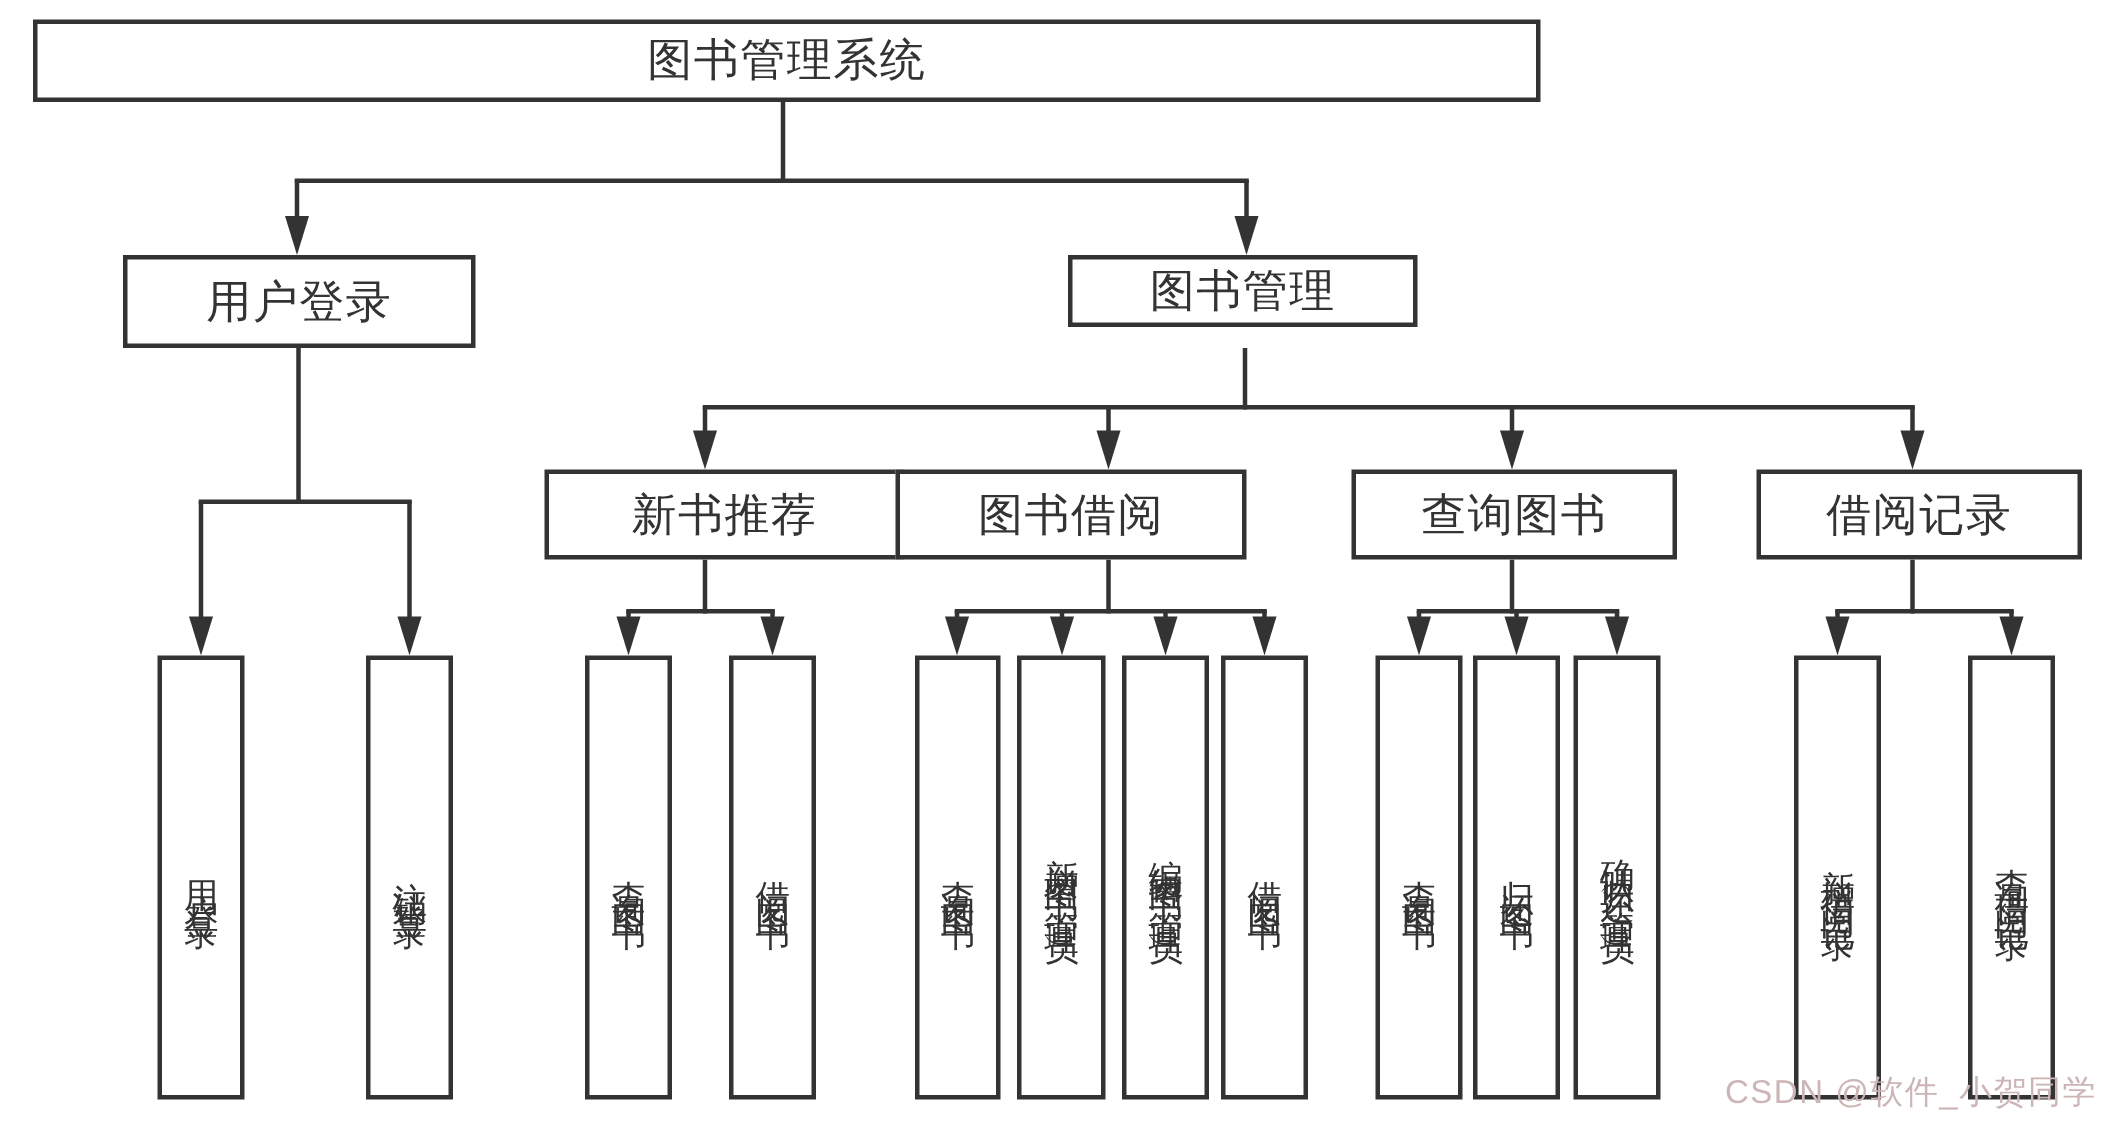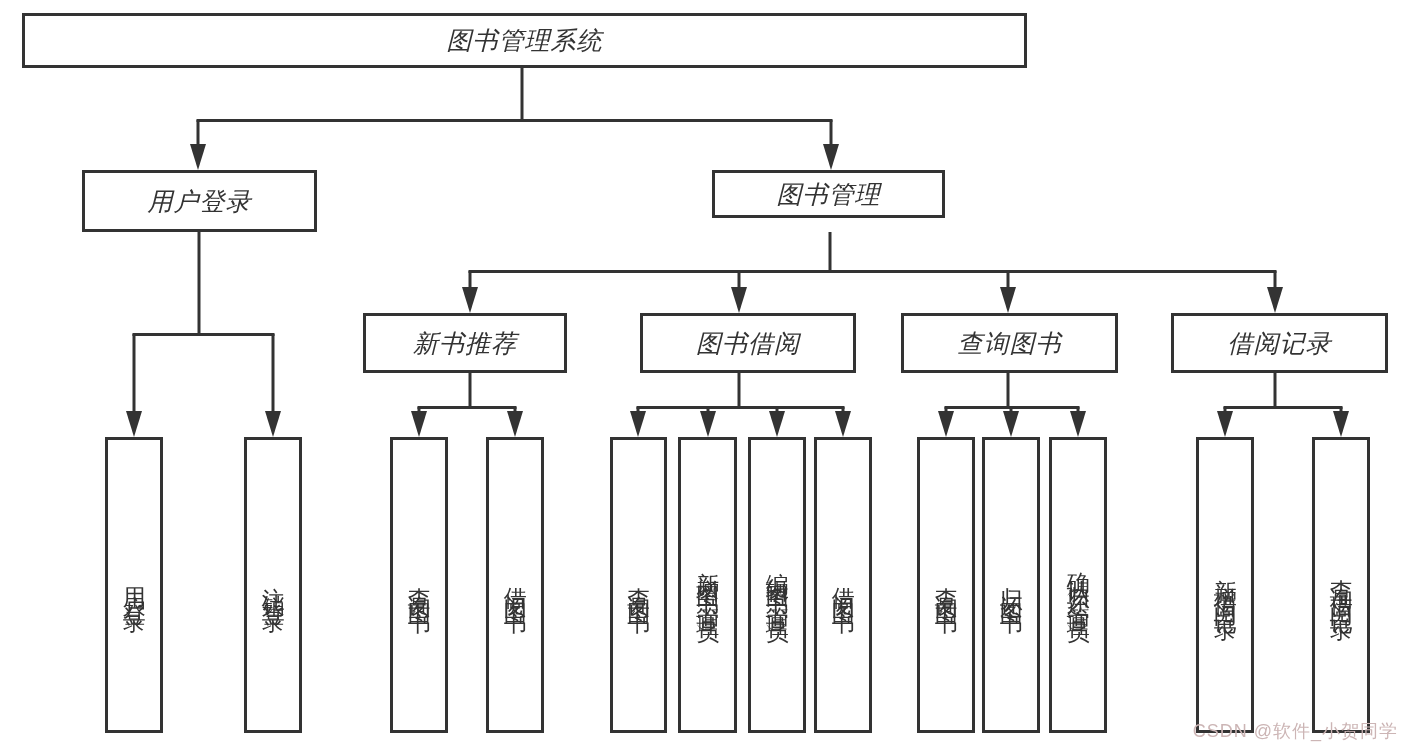--- a/index.html
+++ b/index.html
@@ -6,44 +6,44 @@
   .canvas {
     position:relative; width:1405px; height:747px; background:#ffffff;
     font-family:"Liberation Sans", sans-serif; overflow:hidden;
   }
   .connectors { position:absolute; left:0; top:0; z-index:1; }
   .box {
     position:absolute; box-sizing:border-box; background:#ffffff;
     border:3px solid #333333; color:#333333; z-index:2;
     display:flex; align-items:center; justify-content:center; text-align:center;
   }
-  .hbox { font-size:25px; letter-spacing:1px;font-style:italic; }
+  .hbox { font-size:30px; letter-spacing:1px; }
   .root  { left:22px;  top:13px;  width:1005px; height:55px; }
   .lvl2a { left:82px;  top:170px; width:235px;  height:62px; }
   .lvl2b { left:712px; top:170px; width:233px;  height:48px; }
   .lvl3  { top:313px; height:60px; }
-  .l3a { left:363px;  width:204px; }
-  .l3b { left:640px;  width:216px; }
+  .l3a { left:363px;  width:240px; }
+  .l3b { left:597px;  width:234px; }
   .l3c { left:901px;  width:217px; }
   .l3d { left:1171px; width:217px; }
   .vbox { top:437px; height:296px; width:58px; }
   .vtext {
     writing-mode:vertical-rl; text-orientation:mixed;
     font-size:23px; letter-spacing:8px; line-height:1.1; color:#333333;
   }
   .c1  { left:105px; }  .c2  { left:244px; }
   .c3  { left:390px; }  .c4  { left:486px; }
   .c5  { left:610px; width:57px; }  .c6  { left:678px; width:59px; }
   .c7  { left:748px; }  .c8  { left:814px; }
   .c9  { left:917px; }  .c10 { left:982px; }  .c11 { left:1049px; }
   .c12 { left:1196px; } .c13 { left:1312px; }
   .c6 .vtext, .c7 .vtext, .c11 .vtext { letter-spacing:7px; }
   .watermark {
     position:absolute; right:7px; bottom:4px; z-index:10;
-    font-size:18px; letter-spacing:1px; color:#ccb5b5; white-space:nowrap;
+    font-size:22px; letter-spacing:1px; color:#ccb5b5; white-space:nowrap;
   }
 </style>
 </head>
 <body>
 
 <div class="canvas">
 
   <svg class="connectors" width="1405" height="747" viewBox="0 0 1405 747">
     <g stroke="#333333" stroke-width="3" fill="none">
 

